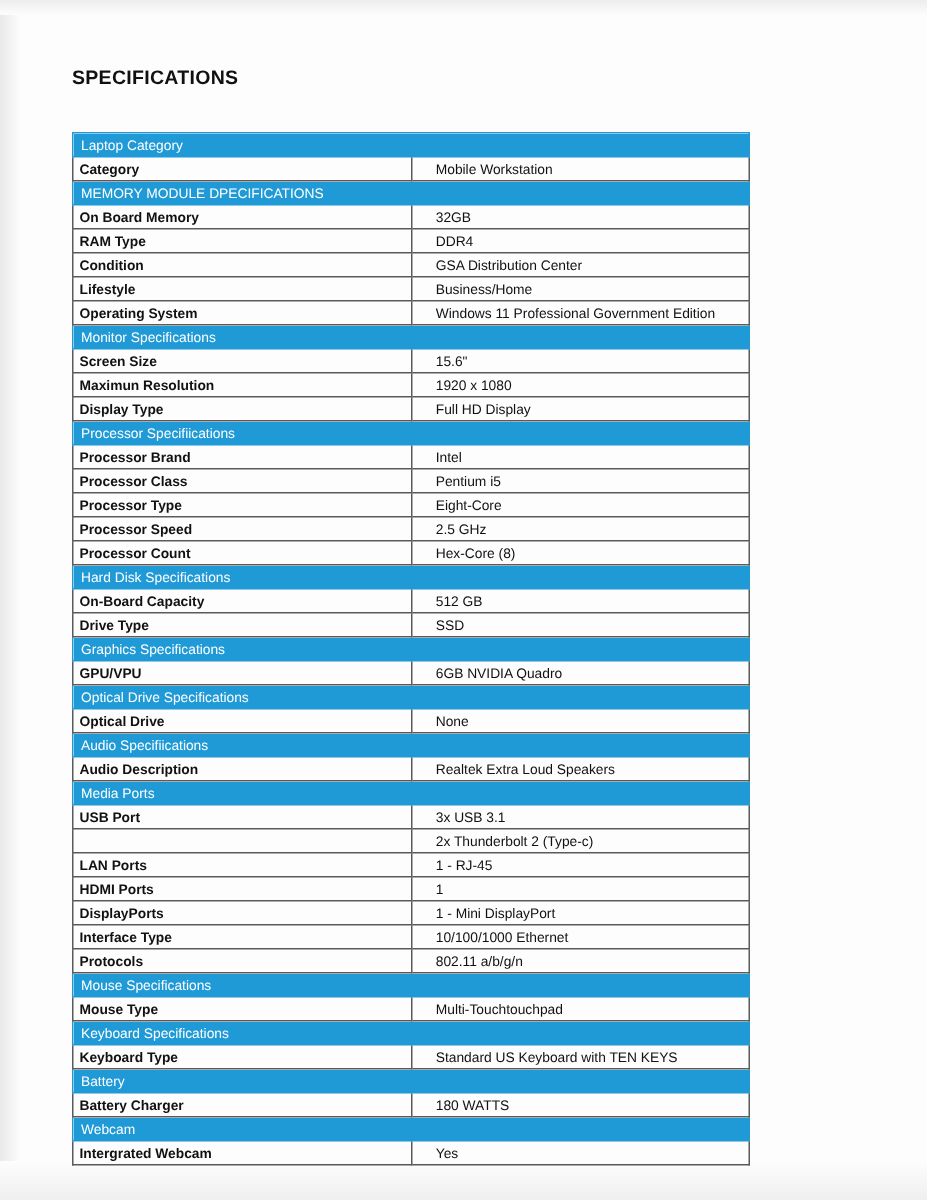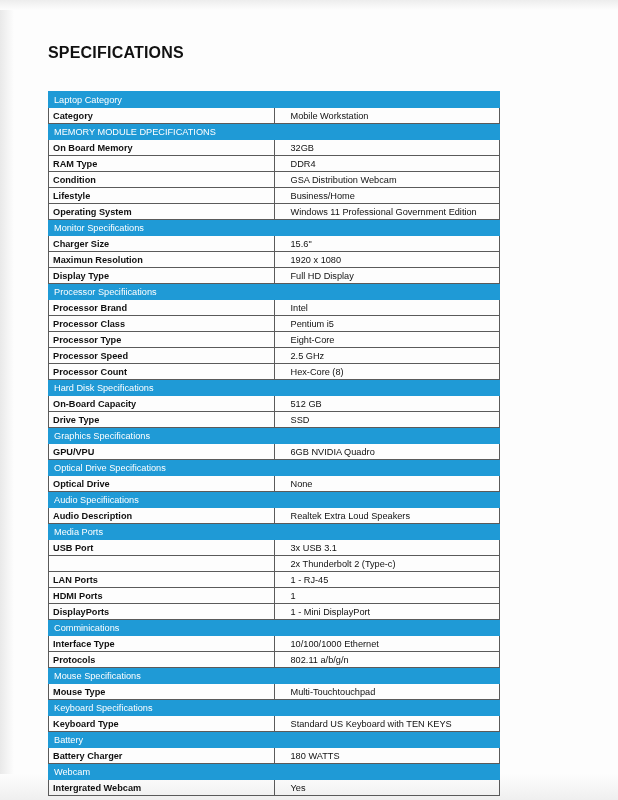--- a/index.html
+++ b/index.html
@@ -39,21 +39,21 @@
     width: 618px; height: 26px;
     background: linear-gradient(to top, #efefef, #fdfdfd);
   }
   .content {
     position: absolute;
     left: 48px;
     top: 44px;
     width: 452px;
   }
   .doc-title {
-    font-size: 16px;
+    font-size: 13px;
     font-weight: bold;
     color: #111;
     letter-spacing: 0.2px;
     margin-bottom: 5px;
   }
   table.spec {
     border-collapse: collapse;
     width: 452px;
     table-layout: fixed;
     margin-top: 29px;
@@ -111,35 +111,35 @@
           <tr class="row">
             <td class="label">On Board Memory</td>
             <td class="value">32GB</td>
           </tr>
           <tr class="row">
             <td class="label">RAM Type</td>
             <td class="value">DDR4</td>
           </tr>
           <tr class="row">
             <td class="label">Condition</td>
-            <td class="value">GSA Distribution Webcam</td>
+            <td class="value">GSA Distribution Center</td>
           </tr>
           <tr class="row">
             <td class="label">Lifestyle</td>
             <td class="value">Business/Home</td>
           </tr>
           <tr class="row">
             <td class="label">Operating System</td>
             <td class="value">Windows 11 Professional Government Edition</td>
           </tr>
           <tr class="section">
             <td colspan="2">Monitor Specifications</td>
           </tr>
           <tr class="row">
-            <td class="label">Charger Size</td>
+            <td class="label">Screen Size</td>
             <td class="value">15.6"</td>
           </tr>
           <tr class="row">
             <td class="label">Maximun Resolution</td>
             <td class="value">1920 x 1080</td>
           </tr>
           <tr class="row">
             <td class="label">Display Type</td>
             <td class="value">Full HD Display</td>
           </tr>
@@ -213,23 +213,20 @@
             <td class="label">LAN Ports</td>
             <td class="value">1 - RJ-45</td>
           </tr>
           <tr class="row">
             <td class="label">HDMI Ports</td>
             <td class="value">1</td>
           </tr>
           <tr class="row">
             <td class="label">DisplayPorts</td>
             <td class="value">1 - Mini DisplayPort</td>
-          </tr>
-          <tr class="section">
-            <td colspan="2">Comminications</td>
           </tr>
           <tr class="row">
             <td class="label">Interface Type</td>
             <td class="value">10/100/1000 Ethernet</td>
           </tr>
           <tr class="row">
             <td class="label">Protocols</td>
             <td class="value">802.11 a/b/g/n</td>
           </tr>
           <tr class="section">

